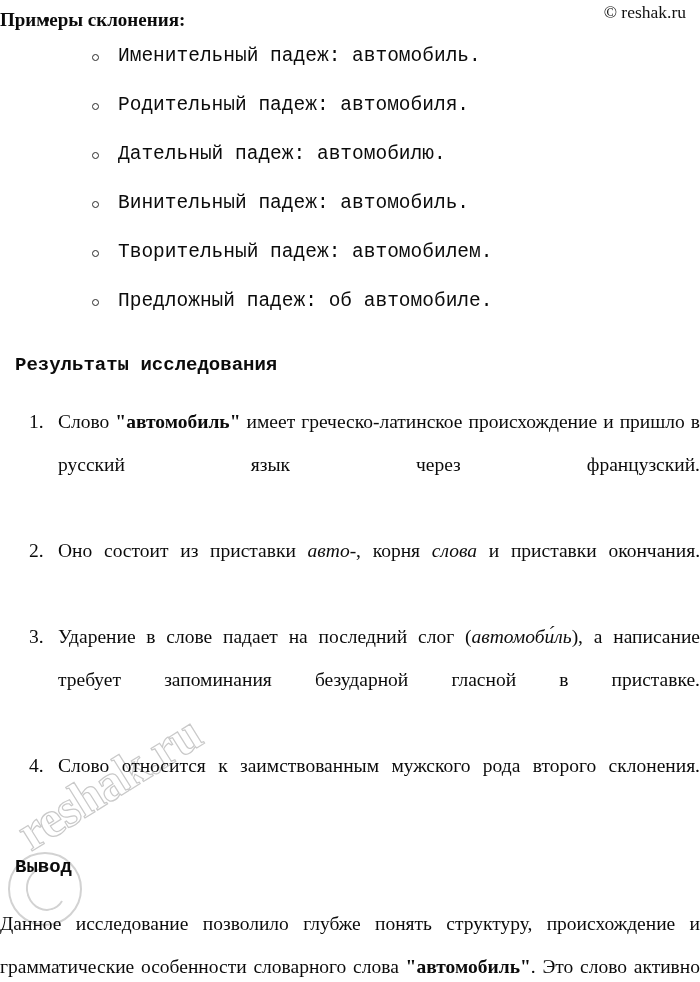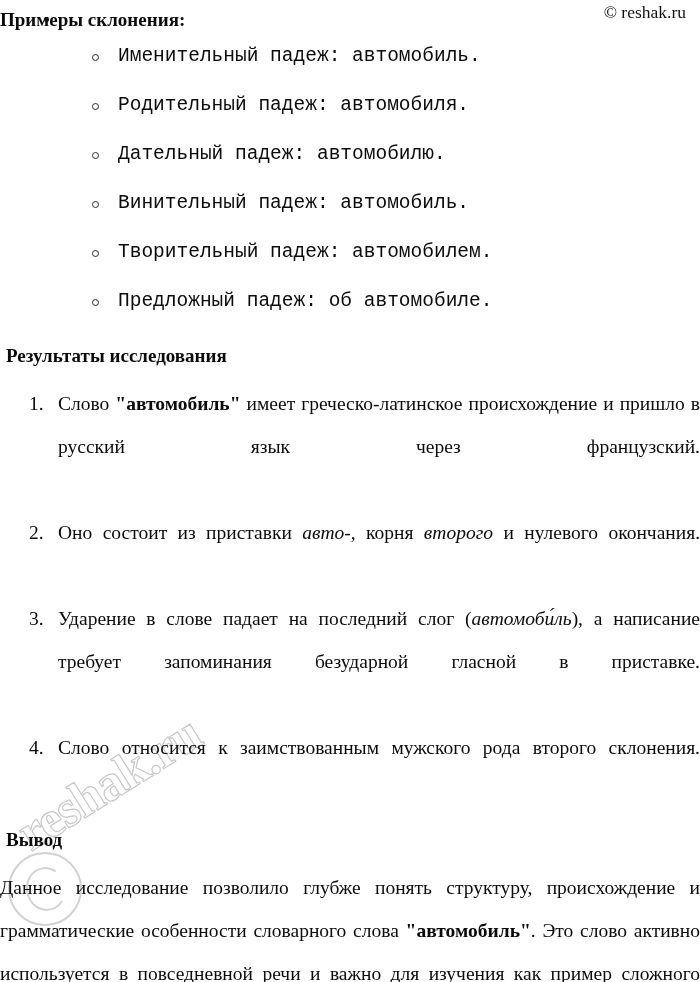--- a/index.html
+++ b/index.html
@@ -135,22 +135,23 @@
     border: 1.1px solid #2b2b2b;
     border-radius: 50%;
     box-sizing: border-box;
   }
 
   
   .heading {
     font-size: 19px;
     font-weight: 700;
     line-height: 24px;
-    margin: 6px;
-    white-space: nowrap;
+    margin: 15px;
+    white-space: nowrap;
+    font-family: Liberation Mono, monospace;
   }
 
   
   .num-list {
     margin: 0;
     padding: 0;
     list-style: none;
   }
   .num-item {
     position: relative;
@@ -245,21 +246,21 @@
 
     <div class="spacer-8"></div>
 
     <ol class="num-list">
       <li class="num-item">
         <span class="num">1.</span>
         <p class="justify-all"><span>Слово </span><b>"автомобиль"</b><span> имеет греческо-латинское происхождение и пришло в русский язык через французский.</span></p>
       </li>
       <li class="num-item">
         <span class="num">2.</span>
-        <p class="justify-all"><span>Оно состоит из приставки </span><i>авто</i><span>-, корня </span><i>второго</i><span> и нулевого окончания.</span></p>
+        <p class="justify-all"><span>Оно состоит из приставки </span><i>авто</i><span>-, корня </span><i>слова</i><span> и приставки окончания.</span></p>
       </li>
       <li class="num-item">
         <span class="num">3.</span>
         <p class="justify-all"><span>Ударение в слове падает на последний слог (</span><i>автомоби́ль</i><span>), а написание требует запоминания безударной гласной в приставке.</span></p>
       </li>
       <li class="num-item">
         <span class="num">4.</span>
         <p class="justify-all"><span>Слово относится к заимствованным мужского рода второго склонения.</span></p>
       </li>
     </ol>

